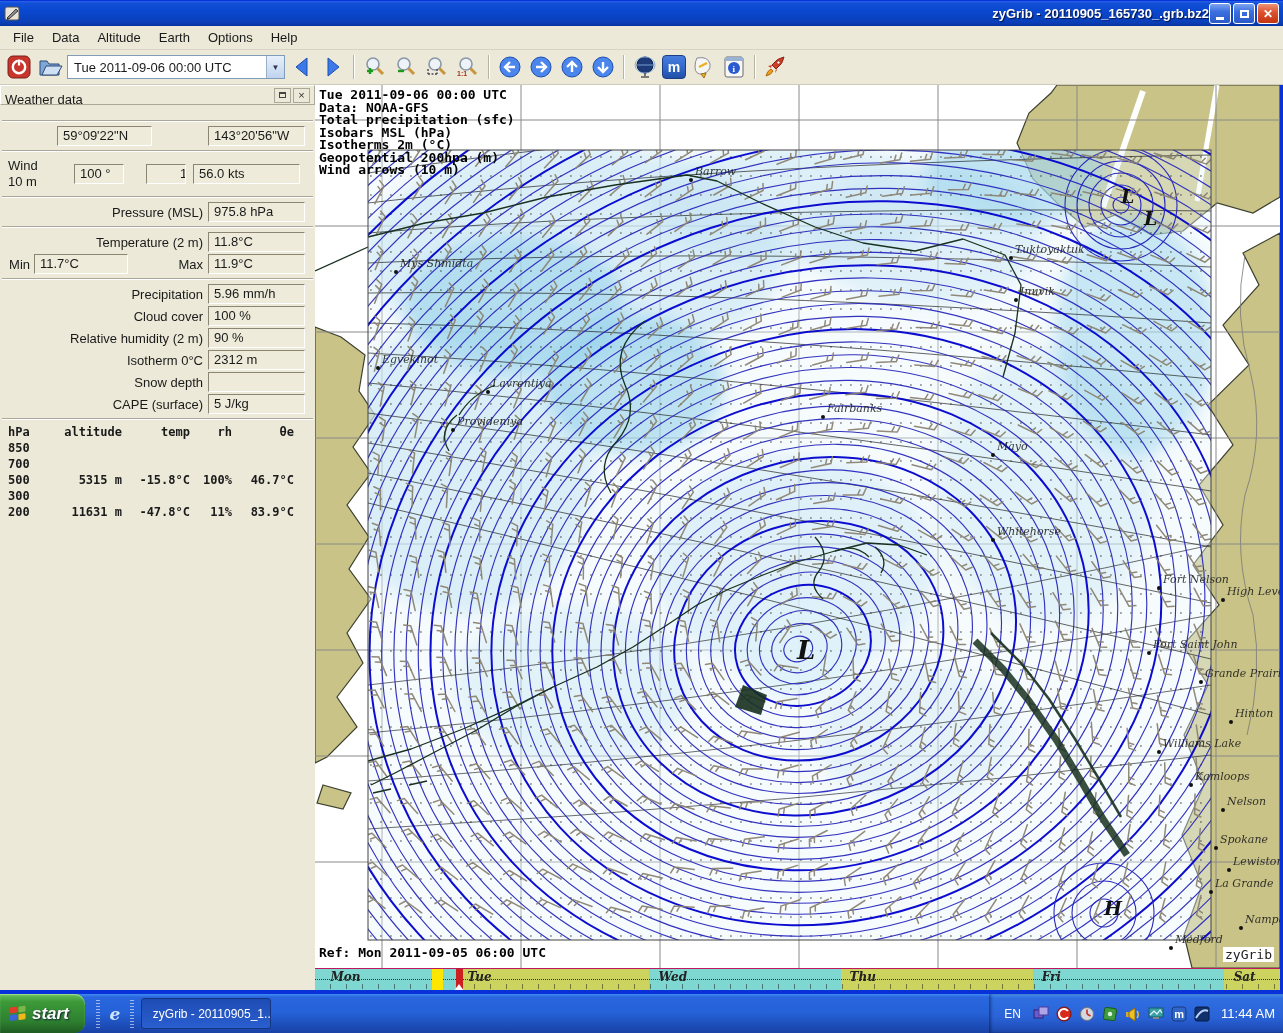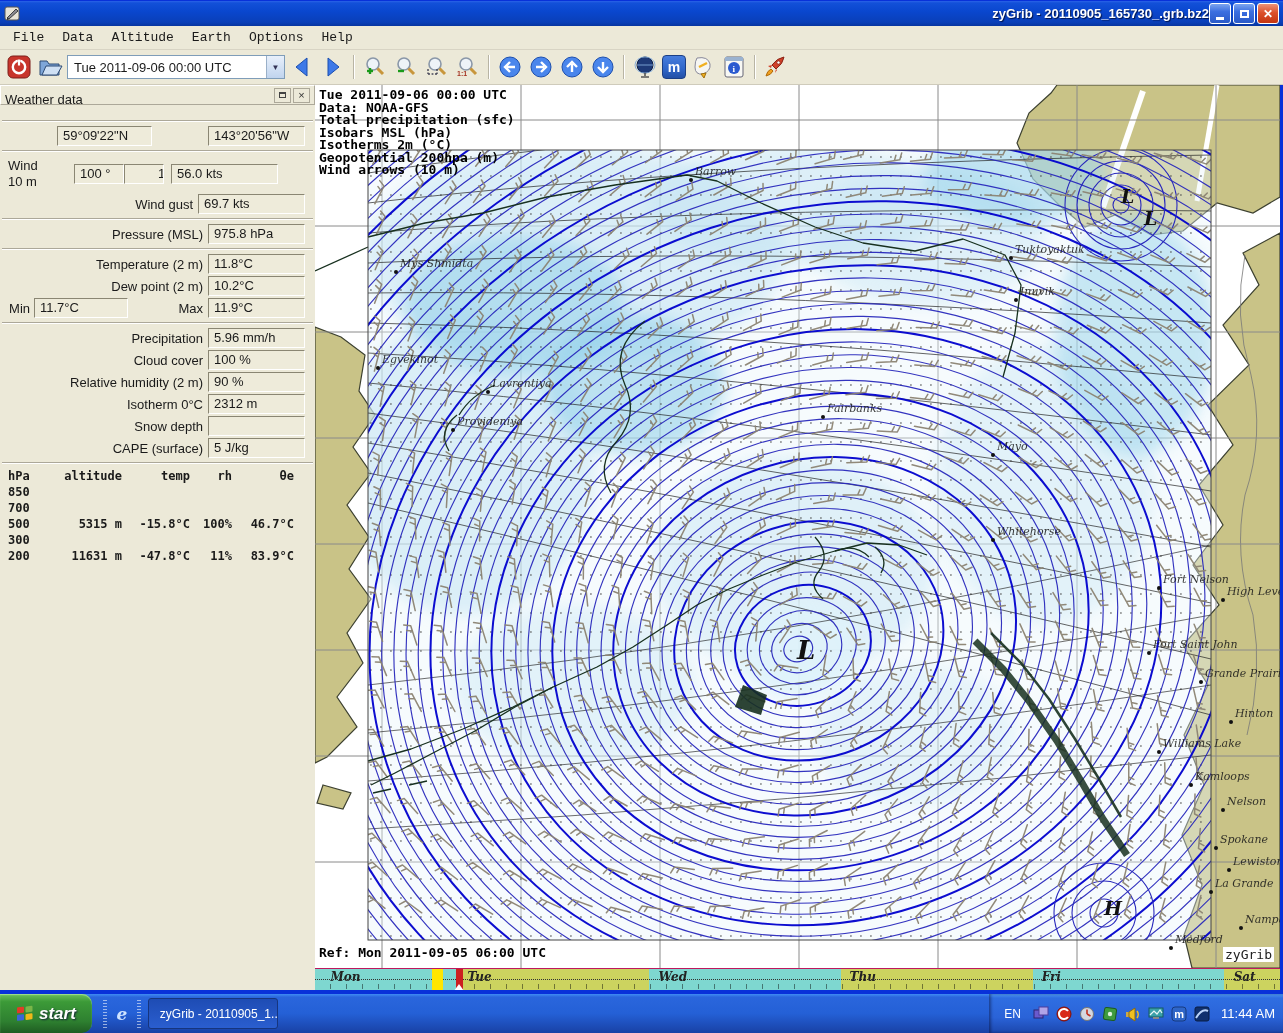--- a/index.html
+++ b/index.html
@@ -13,21 +13,21 @@
   .titlebar .ticon { width:17px; height:17px; margin-right:5px; }
   .titlebar .ttext { color:#fff; font-weight:bold; font-size:13px; text-shadow:1px 1px 1px #00134a; flex:1; }
   .tbtns { display:flex; gap:2px; }
   .tbtn { width:22px; height:21px; border:1px solid #fff; border-radius:3px; color:#fff;
     font-weight:bold; font-size:12px; display:flex; align-items:center; justify-content:center;
     background:linear-gradient(180deg,#7ba4ef 0%,#3c6fe0 40%,#2a5ac8 100%); }
   .tbtn.close { background:linear-gradient(180deg,#ee9276 0%,#dc512c 45%,#c43510 100%); }
   .tbtn .maxsq { width:9px; height:8px; border:2px solid #fff; }
   .tbtn .minln { width:8px; height:3px; background:#fff; margin-top:9px; }
 
-  .menubar { height:24px; display:flex; align-items:center; background:#ece9d8; border-bottom:1px solid #d8d4c4; padding-left:4px;font-family:Liberation Mono, monospace; }
+  .menubar { height:24px; display:flex; align-items:center; background:#ece9d8; border-bottom:1px solid #d8d4c4; padding-left:4px; }
   .menuitem { padding:3px 9px; }
 
   .toolbar { height:35px; display:flex; align-items:center; background:#ece9d8; gap:3px; padding:0 5px; border-bottom:1px solid #cfcbbb; }
   .tool { width:28px; height:28px; display:flex; align-items:center; justify-content:center; border:1px solid transparent; border-radius:2px; }
   .tsep { width:2px; height:24px; margin:0 3px; border-left:1px solid #b8b4a4; border-right:1px solid #fff; }
   .combo { display:flex; height:24px; width:218px; border:1px solid #7f9db9; background:#fff; align-items:center; }
   .combo .cval { flex:1; padding:0 6px; white-space:nowrap; font-size:13px; }
   .combo .cbtn { width:18px; height:22px; background:linear-gradient(180deg,#e8f0fb,#c0d4ee); border-left:1px solid #9ab0c8;
     display:flex; align-items:center; justify-content:center; font-size:8px; color:#335; }
   .mbtn { width:24px; height:24px; border-radius:4px; background:linear-gradient(180deg,#477ddd,#2f66c8 60%,#2350a6);
@@ -51,21 +51,21 @@
   .groove { height:2px; border-top:1px solid #aca899; border-bottom:1px solid #fff; margin:3px 2px; }
   .wrow { display:flex; align-items:center; height:22px; padding-right:10px; }
   .wlabel { flex:1; text-align:right; padding-right:5px; white-space:nowrap; }
   .wbox { width:97px; height:20px; background:#eeebda; border:1px solid #fff;
     border-top-color:#8a8673; border-left-color:#8a8673; padding:1px 5px; font-size:13px;
     white-space:nowrap; overflow:hidden; }
   .coordrow { display:flex; align-items:center; height:22px; padding:0 10px 0 57px; }
   .coordrow .wbox { width:95px; }
   .windrow { display:flex; align-items:center; height:38px; padding:0 10px 0 8px; }
   .windlbl { width:66px; line-height:16px; }
-  .windrow .wbox.dir { width:50px; margin-right:0; }
+  .windrow .wbox.dir { width:50px; margin-right:22px; }
   .windrow .wbox.bf  { width:25px; margin-right:7px;padding-left:33px; }
   .windrow .wbox.kts { width:107px; }
   .minmaxrow { display:flex; align-items:center; height:22px; padding:0 10px 0 8px; }
   .minmaxrow .ml { width:26px; text-align:right; padding-right:4px; }
   .minmaxrow .wbox.min { width:94px; }
   .minmaxrow .sp { flex:1; text-align:right; padding-right:5px; }
   .ptable { font-family:"DejaVu Sans Mono", monospace; font-size:12px; font-weight:bold; margin:4px 0 0 8px; border-collapse:collapse; }
   .ptable td, .ptable th { padding:1px 0; font-weight:bold; text-align:left; }
   .ptable .c0 { width:42px; } .ptable .c1 { width:80px; text-align:right; padding-right:8px; }
   .ptable .c2 { width:60px; text-align:right; } .ptable .c3 { width:42px; text-align:right; }
@@ -91,21 +91,21 @@
     background:repeating-linear-gradient(90deg, transparent 0 15px, rgba(0,0,0,.45) 15px 16px); }
   .markY { position:absolute; top:0; height:100%; width:11px; background:#ffe600; }
   .markR { position:absolute; top:0; height:100%; width:7px; background:#cc2020; }
   .markR:after { content:""; position:absolute; left:-2px; bottom:-1px; border-left:5px solid transparent;
     border-right:5px solid transparent; border-bottom:7px solid #fff; }
 
   
   .winbottom { height:4px; background:#0831d9; }
   .taskbar { height:39px; display:flex; align-items:stretch;
     background:linear-gradient(180deg,#3f8cf3 0%,#2a66dd 8%,#2460d6 50%,#1941a5 100%); }
-  .startbtn { display:flex; align-items:center; gap:5px; padding:0 16px 0 16px; margin-right:8px;
+  .startbtn { display:flex; align-items:center; gap:5px; padding:0 16px 0 9px; margin-right:8px;
     border-radius:0 10px 10px 0;
     background:linear-gradient(180deg,#6cbf5e 0%,#3c9a38 20%,#2e8030 70%,#1f5c22 100%);
     box-shadow:inset 0 1px 1px #9fe08f; }
   .startbtn .stext { color:#fff; font-weight:bold; font-style:italic; font-size:17px; text-shadow:1px 1px 2px #123; }
   .grip { width:4px; margin:5px 3px; background:repeating-linear-gradient(0deg, rgba(255,255,255,.55) 0 1px, transparent 1px 3px); }
   .qlicon { width:24px; display:flex; align-items:center; justify-content:center;
     color:#cfe4ff; font-family:"DejaVu Serif", serif; font-weight:bold; font-style:italic; font-size:17px; }
   .taskbtn { display:flex; align-items:center; gap:5px; width:130px; margin:4px 4px; padding:0 6px;
     background:linear-gradient(180deg,#1e4cb4,#2a5ecf); border:1px solid #16357e; border-radius:3px;
     color:#fff; font-size:12px; white-space:nowrap; overflow:hidden; }
@@ -285,37 +285,29 @@
     <div class="groove"></div>
     <div class="windrow">
       <div class="windlbl">
         <div>Wind</div>
         <div>10 m</div>
       </div>
       <span class="wbox dir">100 °</span>
       <span class="wbox bf">11 Bf</span>
       <span class="wbox kts">56.0  kts</span>
     </div>
-    <div class="wrow">
-      <span class="wlabel">Wind gust</span>
-      <span class="wbox" style="width:107px">69.7  kts</span>
-    </div>
     <div class="groove"></div>
     <div class="wrow">
       <span class="wlabel">Pressure (MSL)</span>
       <span class="wbox">975.8 hPa</span>
     </div>
     <div class="groove"></div>
     <div class="wrow">
       <span class="wlabel">Temperature (2 m)</span>
       <span class="wbox">11.8°C</span>
-    </div>
-    <div class="wrow">
-      <span class="wlabel">Dew point (2 m)</span>
-      <span class="wbox">10.2°C</span>
     </div>
     <div class="minmaxrow">
       <span class="ml">Min</span>
       <span class="wbox min">11.7°C</span>
       <span class="sp">Max</span>
       <span class="wbox">11.9°C</span>
     </div>
     <div class="groove"></div>
     <div class="wrow">
       <span class="wlabel">Precipitation</span>

